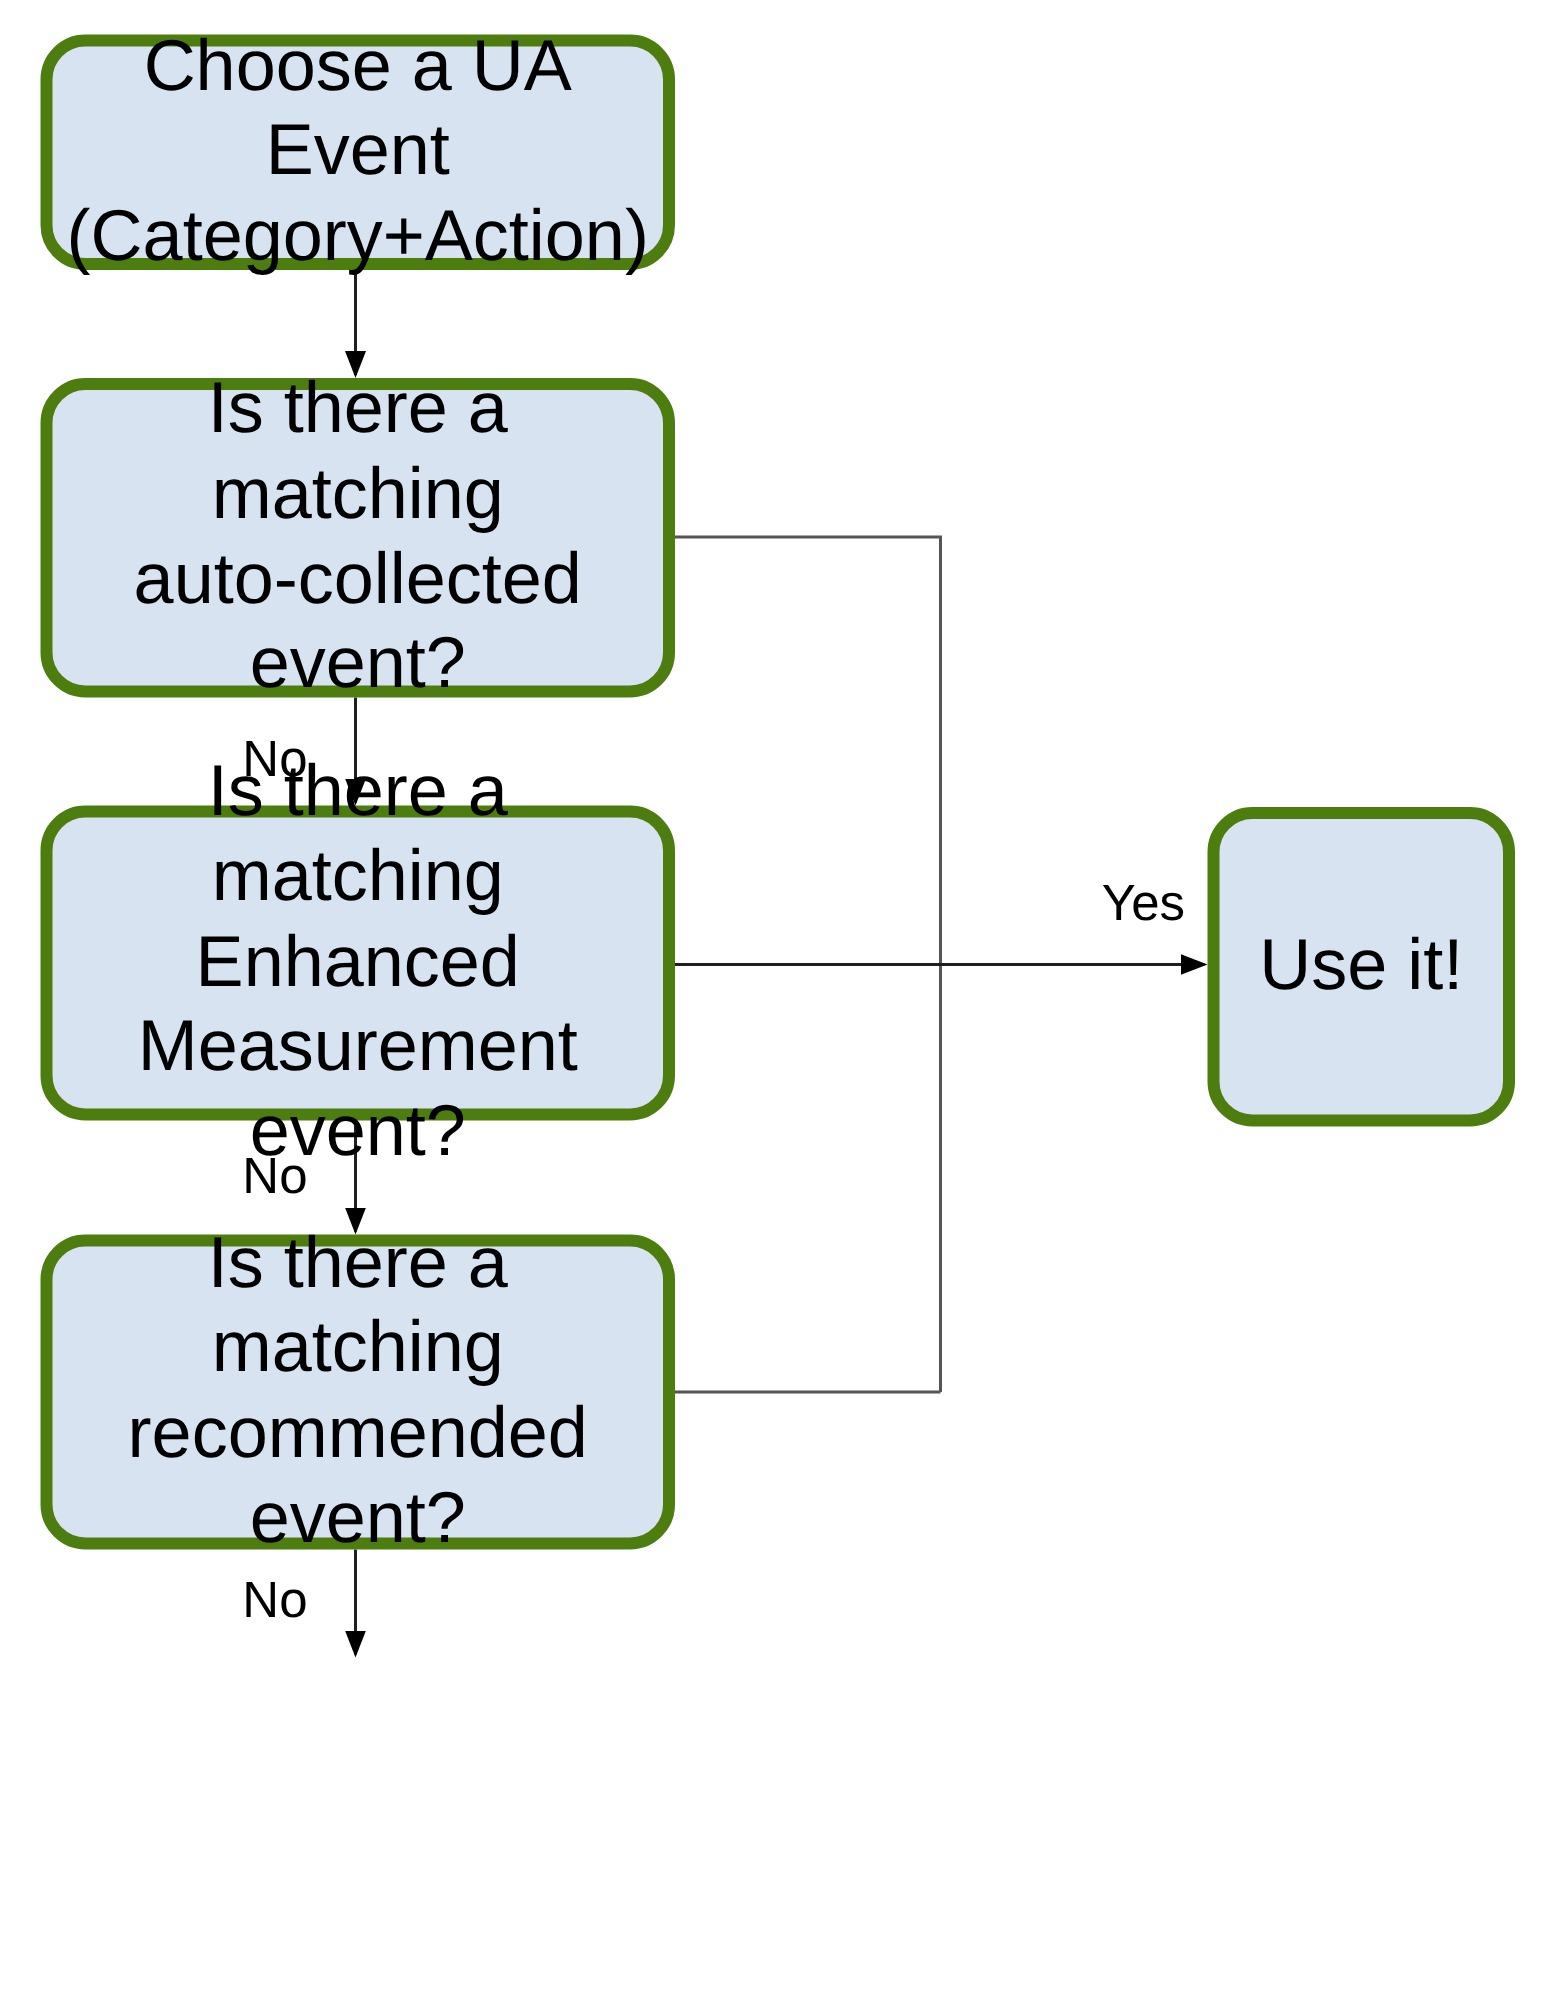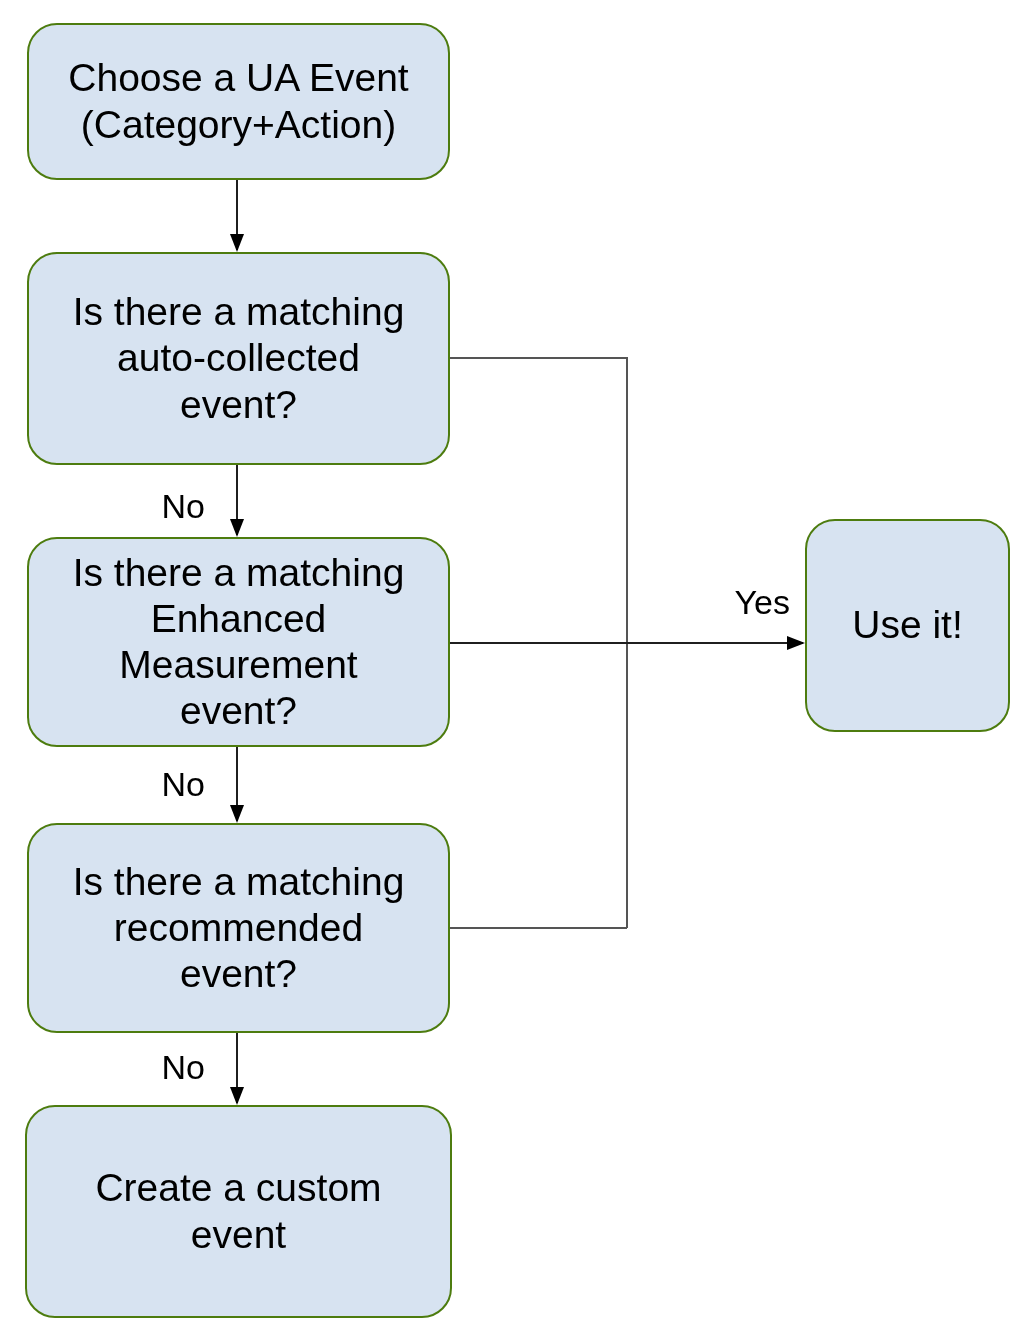--- a/index.html
+++ b/index.html
@@ -14,37 +14,37 @@
   .edge-layer {
     position: absolute;
     left: 0; top: 0;
     width: 1034px; height: 1344px;
     pointer-events: none;
   }
   .node {
     position: absolute;
     box-sizing: border-box;
     background: #d7e3f1;
-    border: 2px solid #4d7c0f;
+    border: 8px solid #4d7c0f;
     border-radius: 30px;
     display: flex;
     align-items: center;
     justify-content: center;
     text-align: center;
     color: #000000;
-    font-size: 39px;
+    font-size: 48px;
     line-height: 1.18;
   }
   .node-label { white-space: pre-line; }
   .node-choose       { left: 27px;  top: 23px;   width: 423px; height: 157px; }
   .node-auto         { left: 27px;  top: 252px;  width: 423px; height: 213px; }
   .node-enhanced     { left: 27px;  top: 537px;  width: 423px; height: 210px; }
   .node-recommended  { left: 27px;  top: 823px;  width: 423px; height: 210px; }
   .node-custom       { left: 25px;  top: 1105px; width: 427px; height: 213px; }
-  .node-useit        { left: 805px; top: 519px;  width: 205px; height: 213px; align-items: center; }
+  .node-useit        { left: 805px; top: 538px;  width: 205px; height: 213px; align-items: center; }
   .edge-label {
     position: absolute;
     font-size: 34px;
     line-height: 46px;
     color: #000000;
     text-align: right;
     white-space: nowrap;
   }
   .label-no-1  { left: 80px;  top: 483px;  width: 125px; }
   .label-no-2  { left: 80px;  top: 761px;  width: 125px; }
@@ -91,24 +91,20 @@
 Measurement
 event?</span>
   </div>
 
   <div class="node node-recommended">
     <span class="node-label">Is there a matching
 recommended
 event?</span>
   </div>
 
-  <div class="node node-custom">
-    <span class="node-label">Create a custom
-event</span>
-  </div>
 
   <div class="node node-useit">
     <span class="node-label">Use it!</span>
   </div>
 
   <div class="edge-label label-no-1">No</div>
   <div class="edge-label label-no-2">No</div>
   <div class="edge-label label-no-3">No</div>
   <div class="edge-label label-yes">Yes</div>
 

